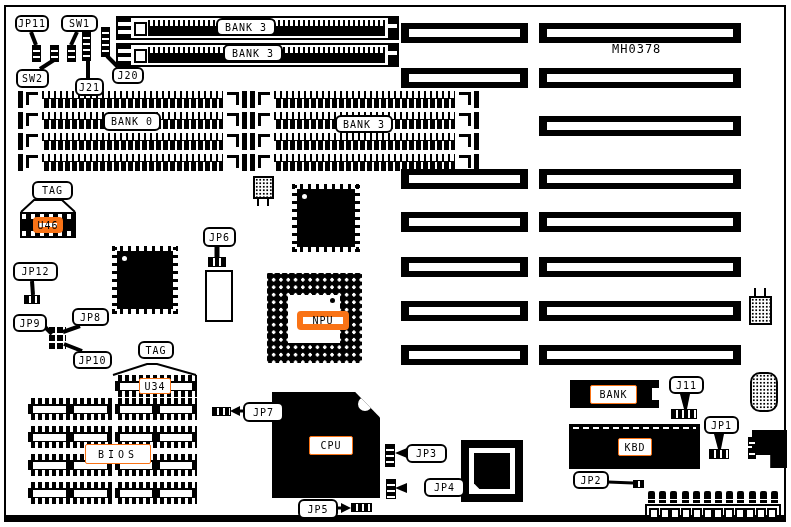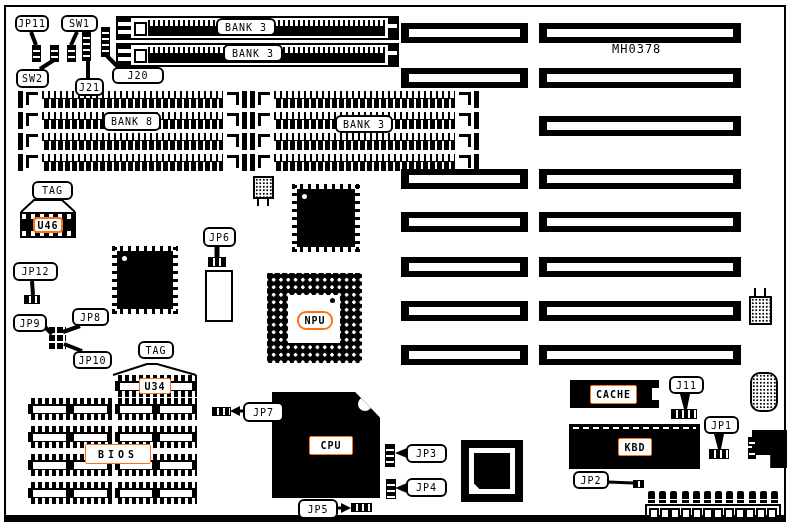--- a/index.html
+++ b/index.html
@@ -5,22 +5,22 @@
   html,body{margin:0;padding:0;background:#fff;}
   #board{position:relative;width:791px;height:527px;background:#fff;
          font-family:"DejaVu Sans Mono","Liberation Mono",monospace;color:#000;overflow:hidden;}
   .c{position:absolute;box-sizing:border-box;}
   
   #outline{left:4px;top:5px;width:782px;height:517px;border:2px solid #000;border-bottom:7px solid #000;}
   
   .lbl{background:#fff;border:2px solid #000;border-radius:6px;display:flex;align-items:center;
        justify-content:center;font-size:10px;letter-spacing:1px;z-index:30;white-space:nowrap;}
   
-  .tagbox{background:#fff;border:2px solid #f97316;border-radius:4px;display:flex;align-items:center;
-          justify-content:center;font-size:10px;letter-spacing:1px;z-index:31;white-space:nowrap;font-weight:bold;}
+  .tagbox{background:#fff;border:6px solid #f97316;border-radius:4px;display:flex;align-items:center;
+          justify-content:center;font-size:10px;letter-spacing:1px;z-index:31;white-space:nowrap;}
   .tagbox.thin{border-width:1px;border-radius:2px;}
   
   .slota{border:2px solid #000;background:#fff;z-index:10;}
   .slota .endl{position:absolute;left:0;top:0;bottom:0;width:13px;
       background:linear-gradient(180deg,#000 0 22%,#fff 22% 38%,#000 38% 62%,#fff 62% 78%,#000 78%);}
   .slota .latch{position:absolute;left:16px;top:4px;width:9px;height:10px;border:2px solid #000;background:#fff;}
   .slota .comb{position:absolute;left:30px;right:12px;top:2px;height:6px;
       background:repeating-linear-gradient(90deg,#000 0 2px,#fff 2px 5px);}
   .slota .bar{position:absolute;left:30px;right:12px;top:8px;bottom:2px;background:#000;}
   .slota .endr{position:absolute;right:0;top:0;bottom:0;width:9px;
@@ -265,21 +265,21 @@
       <div class="die"></div>
       <div class="dot"></div>
   </div>
 
   <div id="oscsock" class="c" style="left:205px;top:270px;width:28px;height:52px;"></div>
 
   <div id="npu" class="c" style="left:267px;top:273px;width:95px;height:90px;">
     <div class="center"></div>
     <div class="pdot"></div>
   </div>
-  <div class="c tagbox" style="left:297px;top:311px;width:36px;height:19px;border-radius:9px;">NPU</div>
+  <div class="c tagbox" style="left:297px;top:311px;width:52px;height:19px;">NPU</div>
 
   <div class="c dip" style="left:115px;top:375px;width:82px;height:22px;">
       <div class="pt"></div>
       <div class="pb"></div>
       <div class="bars"></div>
     </div>
   <div class="c tagbox thin" style="left:139px;top:378px;width:32px;height:16px;">U34</div>
 
   <div class="c dip" style="left:28px;top:398px;width:84px;height:22px;">
       <div class="pt"></div>
@@ -329,21 +329,21 @@
   <div class="c tagbox thin" style="left:309px;top:436px;width:44px;height:19px;">CPU</div>
 
   <div class="c plcc" style="left:461px;top:440px;width:62px;height:62px;">
     <div class="ring"></div>
       <div class="die2"></div>
   </div>
 
   <div id="bios" class="c" style="left:570px;top:380px;width:89px;height:28px;">
     <div class="notch"></div>
   </div>
-  <div class="c tagbox thin" style="left:590px;top:385px;width:47px;height:19px;">CACHE</div>
+  <div class="c tagbox thin" style="left:590px;top:385px;width:47px;height:19px;">BANK</div>
 
   <div id="kbd" class="c" style="left:569px;top:424px;width:131px;height:45px;">
     <div class="dash"></div>
   </div>
   <div class="c tagbox thin" style="left:618px;top:438px;width:34px;height:18px;">KBD</div>
 
   <div class="c jmpv" style="left:32px;top:45px;width:9px;height:17px;"></div>
   <div class="c jmpv" style="left:50px;top:45px;width:9px;height:17px;"></div>
   <div class="c jmpv" style="left:67px;top:45px;width:9px;height:17px;"></div>
   <div class="c jmpv" style="left:82px;top:32px;width:9px;height:29px;"></div>
@@ -433,32 +433,32 @@
     <line x1="258" y1="199" x2="258" y2="206" stroke="#000" stroke-width="2"></line>
     <line x1="268" y1="199" x2="268" y2="206" stroke="#000" stroke-width="2"></line>
     <line x1="755" y1="288" x2="755" y2="297" stroke="#000" stroke-width="2"></line>
     <line x1="765" y1="288" x2="765" y2="297" stroke="#000" stroke-width="2"></line>
   </svg>
 
   <div class="c lbl" style="left:15px;top:15px;width:34px;height:17px;">JP11</div>
   <div class="c lbl" style="left:61px;top:15px;width:37px;height:17px;">SW1</div>
   <div class="c lbl" style="left:16px;top:69px;width:33px;height:19px;">SW2</div>
   <div class="c lbl" style="left:75px;top:78px;width:29px;height:18px;">J21</div>
-  <div class="c lbl" style="left:112px;top:67px;width:52px;height:17px;">J20</div>
+  <div class="c lbl" style="left:112px;top:67px;width:32px;height:17px;">J20</div>
   <div class="c lbl" style="left:216px;top:18px;width:60px;height:18px;">BANK 3</div>
   <div class="c lbl" style="left:223px;top:44px;width:60px;height:18px;">BANK 3</div>
-  <div class="c lbl" style="left:103px;top:112px;width:58px;height:19px;">BANK 8</div>
+  <div class="c lbl" style="left:103px;top:112px;width:58px;height:19px;">BANK 0</div>
   <div class="c lbl" style="left:335px;top:115px;width:58px;height:18px;">BANK 3</div>
   <div class="c lbl" style="left:32px;top:181px;width:41px;height:19px;">TAG</div>
   <div class="c lbl" style="left:13px;top:262px;width:45px;height:19px;">JP12</div>
   <div class="c lbl" style="left:13px;top:314px;width:34px;height:18px;">JP9</div>
   <div class="c lbl" style="left:72px;top:308px;width:37px;height:18px;">JP8</div>
   <div class="c lbl" style="left:73px;top:351px;width:39px;height:18px;">JP10</div>
   <div class="c lbl" style="left:203px;top:227px;width:33px;height:20px;">JP6</div>
   <div class="c lbl" style="left:138px;top:341px;width:36px;height:18px;">TAG</div>
   <div class="c lbl" style="left:243px;top:402px;width:41px;height:20px;">JP7</div>
   <div class="c lbl" style="left:298px;top:499px;width:40px;height:20px;">JP5</div>
   <div class="c lbl" style="left:406px;top:444px;width:41px;height:19px;">JP3</div>
-  <div class="c lbl" style="left:406px;top:478px;width:41px;height:19px;">JP4</div>
+  <div class="c lbl" style="left:424px;top:478px;width:41px;height:19px;">JP4</div>
   <div class="c lbl" style="left:669px;top:376px;width:35px;height:18px;">J11</div>
   <div class="c lbl" style="left:704px;top:416px;width:35px;height:18px;">JP1</div>
   <div class="c lbl" style="left:573px;top:471px;width:36px;height:18px;">JP2</div>
 </div>
 
 </body></html>

